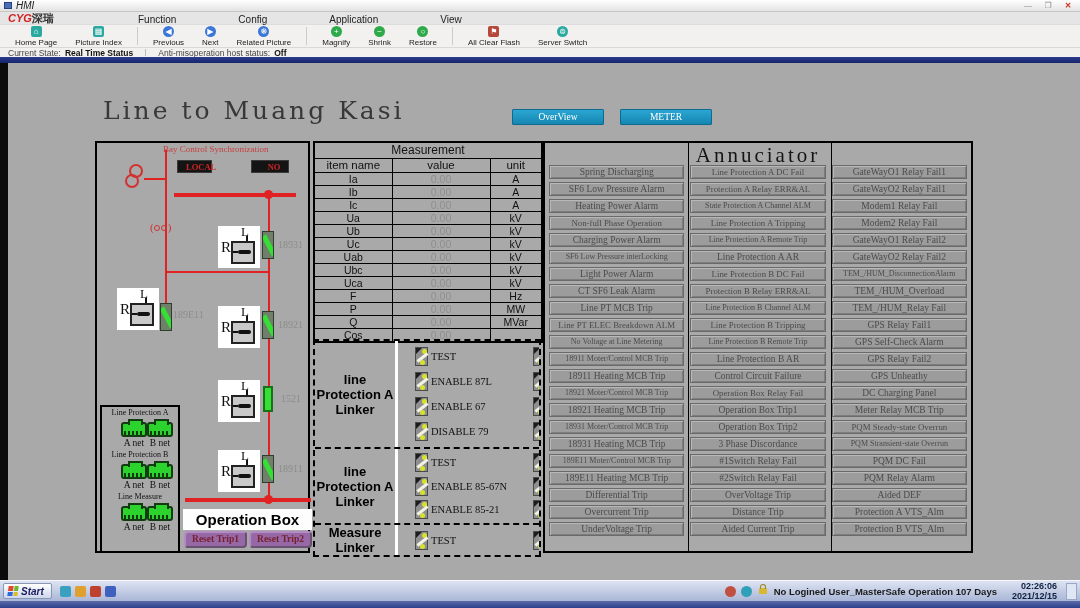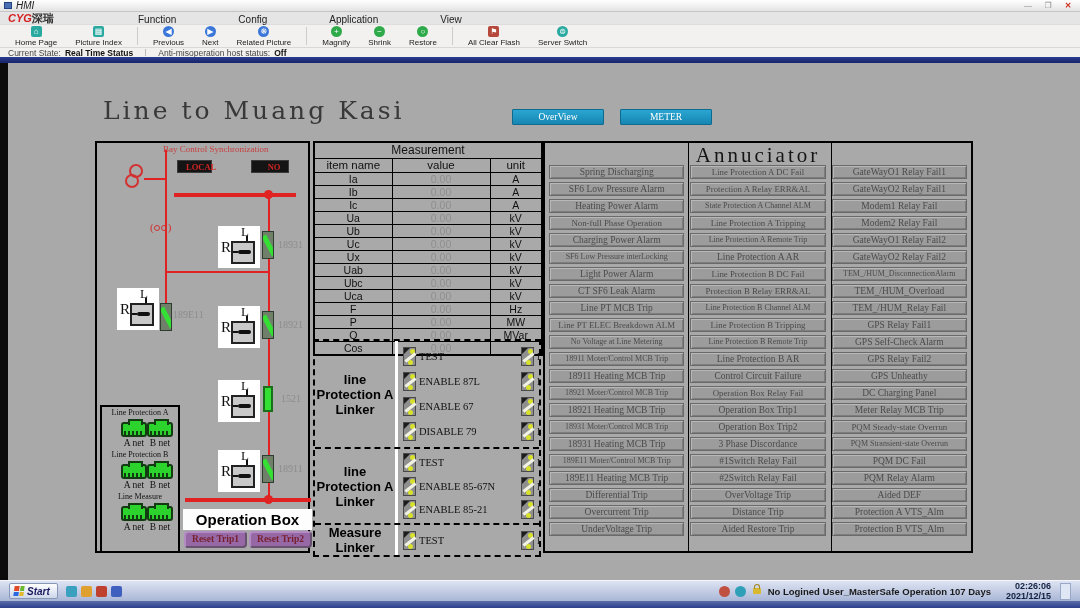--- a/index.html
+++ b/index.html
@@ -91,40 +91,40 @@
   .meas td { height:12px; font-size:10.5px; color:#111; }
   .meas td.mval { color:#8f8f8f; }
   .col-item { width:78px; } .col-val { width:98px; } .col-unit { width:52px; }
 
   
   .linkers { position:absolute; left:313px; top:276px; width:228px; height:218px; border:2px dashed #000; }
   .lsec { display:flex; }
   .lsec.ldiv { border-top:2px dashed #000; }
   .llabel { width:80px; font:bold 13px "Liberation Sans", sans-serif; color:#000; text-align:center; align-self:center; line-height:15px; }
   .lrows { flex:1; border-left:3px solid #fff; display:grid; grid-template-columns:118px 1fr; align-content:space-evenly; }
-  .lcell { display:flex; align-items:center; gap:3px; padding-left:5px; overflow:hidden; }
+  .lcell { display:flex; align-items:center; gap:3px; padding-left:17px; overflow:hidden; }
   .sw { position:relative; width:13px; height:19px; background:#8f8f8f; border:1px solid #4a4a4a; flex:none; }
   .sw::before { content:""; position:absolute; left:0; top:0; border-top:6px solid #1c1c1c; border-right:6px solid transparent; }
   .sw .dot { position:absolute; width:5px; height:5px; border-radius:50%; background:#d8e22a; }
   .sw .d1 { right:0px; top:1px; } .sw .d2 { left:4px; bottom:0px; }
   .sw .lever { position:absolute; left:0px; top:8px; width:13px; height:3px; background:#f2f2e4; transform:rotate(-38deg); }
   .slabel { font:10.5px "Liberation Serif", serif; color:#111; white-space:nowrap; }
 
   
   .annp { position:absolute; left:543px; top:78px; width:430px; height:412px; border:2px solid #000; }
   .anntitle { position:absolute; left:0; right:0; top:0; text-align:center; font:21px "Liberation Serif", serif; letter-spacing:3px; color:#141414; }
   .vdiv { position:absolute; top:0; bottom:0; width:1px; background:#000; }
   #anncols { position:absolute; left:1px; right:1px; top:22px; display:grid; grid-template-columns:repeat(3,1fr); }
   .anncol { padding:0 3px; }
   .tile { height:14px; margin-bottom:3px; background:#9c9c9c; border:1px solid #6a6a6a; box-shadow:inset 1px 1px 0 #b8b8b8, inset -1px -1px 0 #7d7d7d; color:#4b4b4b; font:9.5px "Liberation Serif", serif; line-height:12px; text-align:center; white-space:nowrap; overflow:hidden; }
   .tile.t9 { font-size:8.8px; } .tile.t8 { font-size:8px; }
 
   
   .footer { position:absolute; left:0; bottom:0; right:0; height:28px; }
-  .tbmain { height:21px; background:linear-gradient(#dde3f2,#a9b6d6); border-top:1px solid #f4f6fb; display:flex; align-items:center; padding:0 9px; }
+  .tbmain { height:21px; background:linear-gradient(#dde3f2,#a9b6d6); border-top:1px solid #f4f6fb; display:flex; align-items:center; padding:0 3px; }
   .tbbottom { height:7px; background:linear-gradient(#5a6ca8,#2c3f8c); }
   .startbtn { display:flex; align-items:center; gap:3px; height:16px; padding:0 7px 0 4px; background:linear-gradient(#ffffff,#cdd6ea); border:1px solid #8897b8; border-radius:2px; }
   .winflag { width:10px; height:10px; display:grid; grid-template-columns:1fr 1fr; grid-template-rows:1fr 1fr; gap:1px; transform:skewX(-8deg); }
   .winflag i:nth-child(1){background:#e04a2a;} .winflag i:nth-child(2){background:#6ab82e;}
   .winflag i:nth-child(3){background:#2a6ae0;} .winflag i:nth-child(4){background:#e0b82a;}
   .startlabel { font:bold italic 10px "Liberation Sans", sans-serif; color:#1a1a5e; }
   .qlaunch { display:flex; gap:4px; margin-left:8px; }
   .ql { width:11px; height:11px; border-radius:2px; }
   .tbspacer { flex:1; }
   .tray { display:flex; align-items:center; gap:5px; }
@@ -372,25 +372,20 @@
               <td class="mval">0.00</td>
               <td>kV</td>
             </tr>
             <tr>
               <td>Ub</td>
               <td class="mval">0.00</td>
               <td>kV</td>
             </tr>
             <tr>
               <td>Uc</td>
-              <td class="mval">0.00</td>
-              <td>kV</td>
-            </tr>
-            <tr>
-              <td>Ux</td>
               <td class="mval">0.00</td>
               <td>kV</td>
             </tr>
             <tr>
               <td>Uab</td>
               <td class="mval">0.00</td>
               <td>kV</td>
             </tr>
             <tr>
               <td>Ubc</td>
@@ -616,21 +611,21 @@
             <div class="tile">Line Protection B AR</div>
             <div class="tile">Control Circuit Failure</div>
             <div class="tile t9">Operation Box Relay Fail</div>
             <div class="tile">Operation Box Trip1</div>
             <div class="tile">Operation Box Trip2</div>
             <div class="tile">3 Phase Discordance</div>
             <div class="tile">#1Switch Relay Fail</div>
             <div class="tile">#2Switch Relay Fail</div>
             <div class="tile">OverVoltage Trip</div>
             <div class="tile">Distance Trip</div>
-            <div class="tile">Aided Restore Trip</div>
+            <div class="tile">Aided Current Trip</div>
           </div>
           <div class="anncol">
             <div class="tile">GateWayO1 Relay Fail1</div>
             <div class="tile">GateWayO2 Relay Fail1</div>
             <div class="tile">Modem1 Relay Fail</div>
             <div class="tile">Modem2 Relay Fail</div>
             <div class="tile">GateWayO1 Relay Fail2</div>
             <div class="tile">GateWayO2 Relay Fail2</div>
             <div class="tile t8">TEM_/HUM_DisconnectionAlarm</div>
             <div class="tile">TEM_/HUM_Overload</div>

